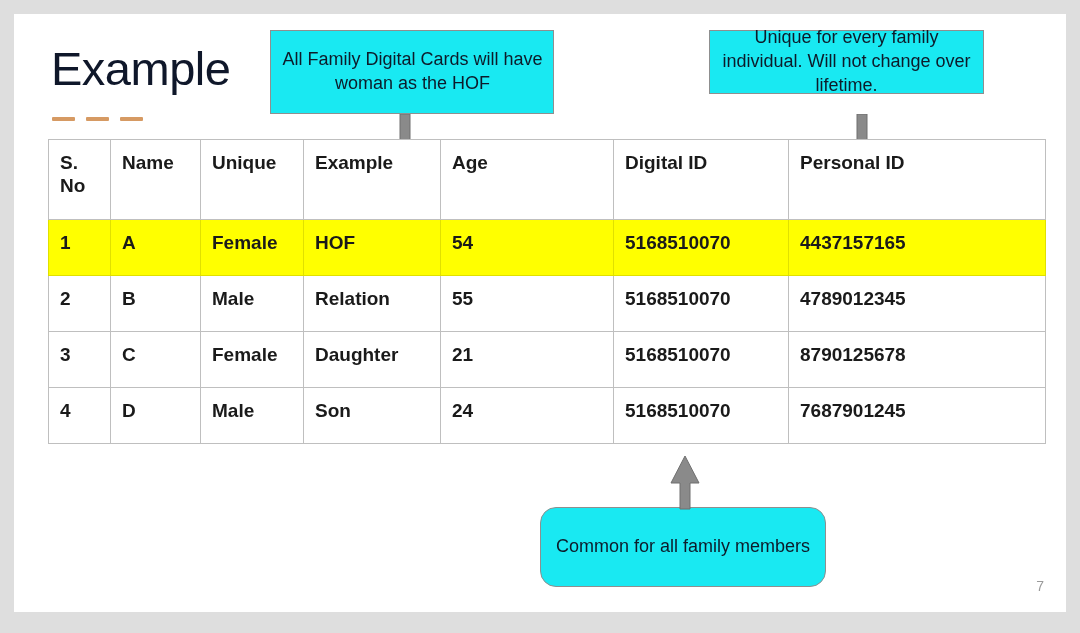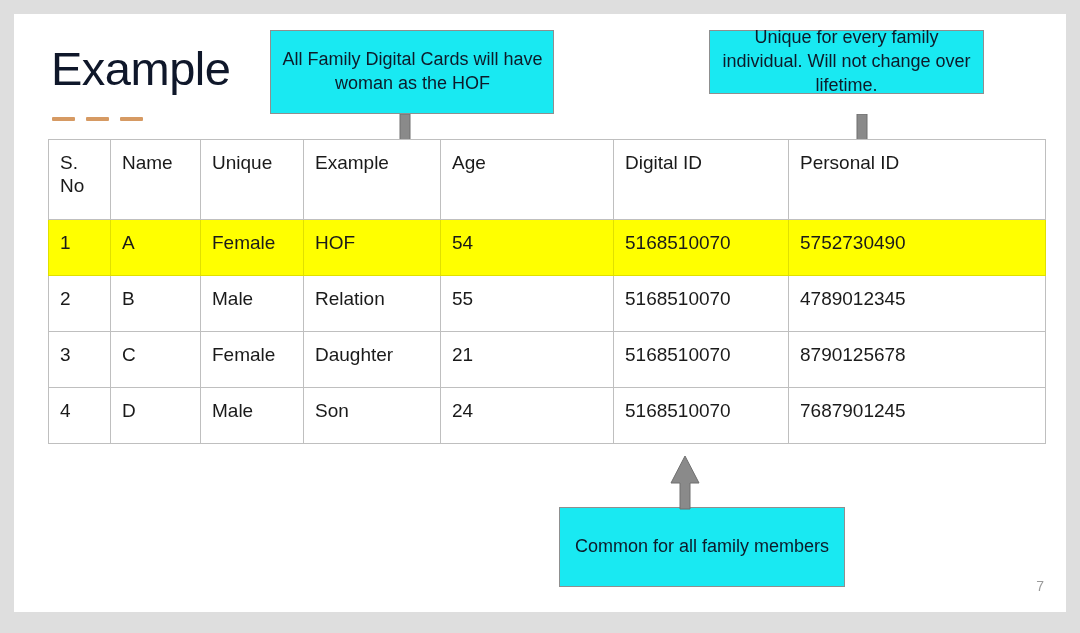--- a/index.html
+++ b/index.html
@@ -70,21 +70,21 @@
     line-height: 1.33;
     display: flex;
     align-items: center;
     justify-content: center;
     padding: 4px 8px;
   }
   .callout span { display: block; width: 100%; }
 
   #callout-hof   { left: 256px; top: 16px;  width: 284px; height: 84px; padding-left: 9px; }
   #callout-uniq  { left: 695px; top: 16px;  width: 275px; height: 64px; }
-  #callout-common{ left: 545px; top: 493px; width: 286px; height: 80px; }
+  #callout-common{ left: 526px; top: 493px; width: 286px; height: 80px; border-radius: 16px; }
 
   
   .arrow { position: absolute; }
   .arrow svg { display: block; }
 
   #arrow-hof    { left: 376px; top: 100px; }
   #arrow-uniq   { left: 833px; top: 100px; }
   #arrow-common { left: 656px; top: 441px; }
 
   
@@ -96,21 +96,21 @@
   }
   table.fam {
     border-collapse: collapse;
     width: 997px;
     table-layout: fixed;
   }
   table.fam td, table.fam th {
     border: 1px solid #bfbfbf;
     font-size: 19px;
     color: #1a1a1a;
-    font-weight: 400;
+    font-weight: 700;
     text-align: left;
     vertical-align: top;
     padding: 11px 10px 10px 11px;
     line-height: 1.22;
     background: #ffffff;
   }
   table.fam thead th { height: 80px; }
   table.fam tbody td { height: 56px; }
   table.fam tr.highlight td {
     background: #ffff00;
@@ -202,21 +202,21 @@
           </tr>
         </thead>
         <tbody>
           <tr class="highlight">
             <td>1</td>
             <td>A</td>
             <td>Female</td>
             <td>HOF</td>
             <td>54</td>
             <td>5168510070</td>
-            <td>5752730490</td>
+            <td>4437157165</td>
           </tr>
           <tr>
             <td>2</td>
             <td>B</td>
             <td>Male</td>
             <td>Relation</td>
             <td>55</td>
             <td>5168510070</td>
             <td>4789012345</td>
           </tr>

